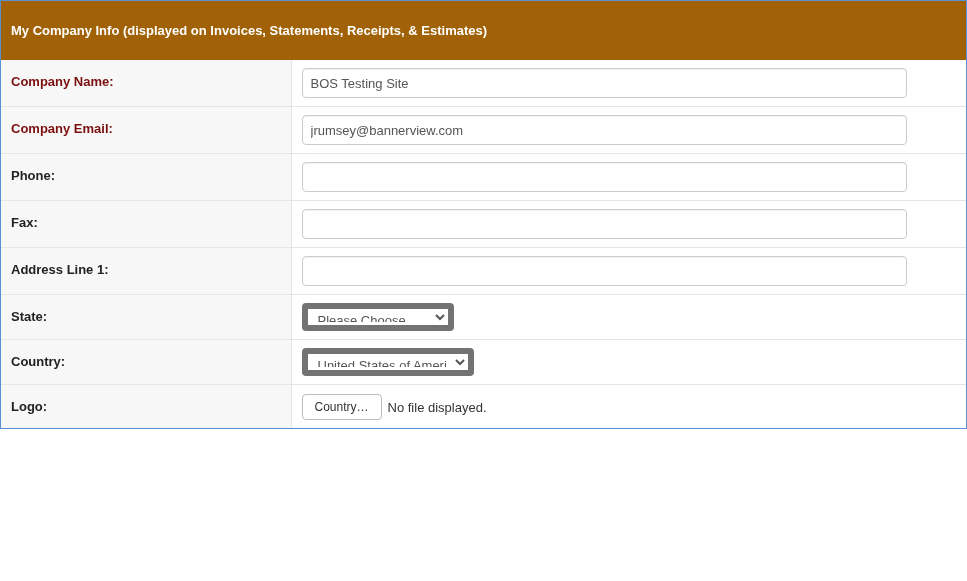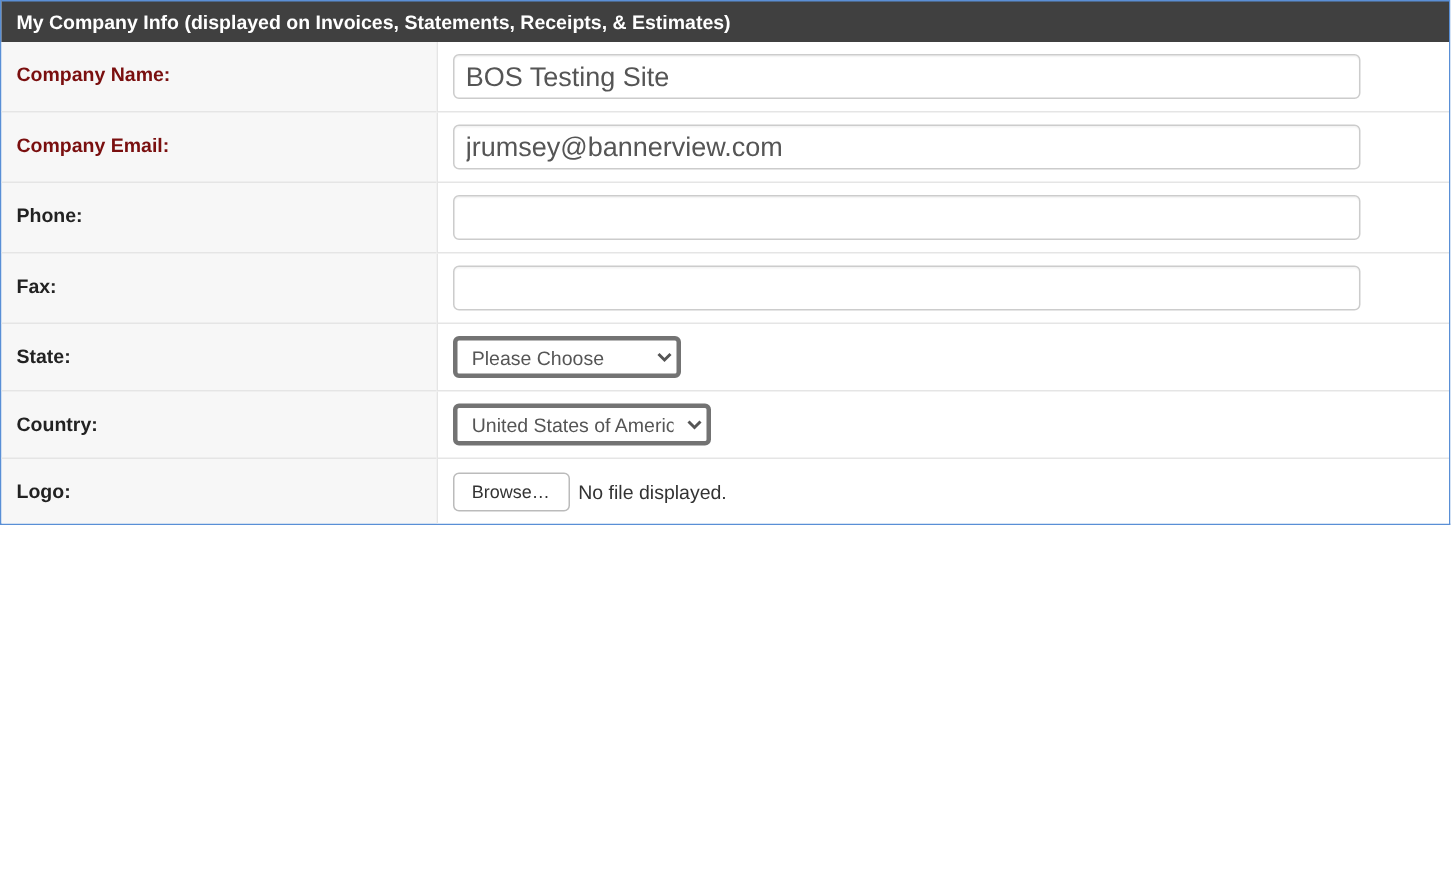--- a/index.html
+++ b/index.html
@@ -9,25 +9,25 @@
     font-size: 13px;
     color: #333;
     background: #fff;
   }
   .panel {
     width: 967px;
     border: 1px solid #598fd6;
     border-top: none;
   }
   .panel-header {
-    background: #404040;
+    background: #a16207;
     color: #fff;
     font-weight: bold;
     font-size: 13px;
-    padding: 6px 10px;
+    padding: 22px 10px;
     border-top: 1px solid #5b8fd6;
   }
   .form-table {
     width: 100%;
     border-collapse: collapse;
     table-layout: fixed;
   }
   .form-table tr {
     border-top: 1px solid #e5e5e5;
     margin-top: 16px;
@@ -52,29 +52,29 @@
     vertical-align: middle;
     background: #fff;
   }
   .text-input {
     width: 605px;
     max-width: 100%;
     height: 30px;
     padding: 4px 8px;
     border: 1px solid #ccc;
     border-radius: 4px;
-    font-size: 18px;
+    font-size: 13px;
     color: #555;
     background: #fff;
     box-shadow: inset 0 1px 1px rgba(0,0,0,0.05);
   }
   .select-input {
     height: 28px;
     padding: 3px 6px;
-    border: 3px solid #737373;
+    border: 6px solid #737373;
     border-radius: 4px;
     font-size: 13px;
     background: #fff;
     color: #555;
   }
   .select-state { width: 152px; }
   .select-country { width: 172px; }
   .browse-btn {
     display: inline-block;
     height: 26px;
@@ -111,26 +111,30 @@
         </tr>
         <tr>
           <td class="label-cell">Phone:</td>
           <td class="field-cell"><input type="text" class="text-input" value="" style=""></td>
         </tr>
         <tr>
           <td class="label-cell">Fax:</td>
           <td class="field-cell"><input type="text" class="text-input" value="" style=""></td>
         </tr>
         <tr>
+          <td class="label-cell">Address Line 1:</td>
+          <td class="field-cell"><input type="text" class="text-input" value="" style=""></td>
+        </tr>
+        <tr>
           <td class="label-cell">State:</td>
           <td class="field-cell"><select class="select-input select-state"><option>Please Choose</option></select></td>
         </tr>
         <tr>
           <td class="label-cell">Country:</td>
           <td class="field-cell"><select class="select-input select-country"><option>United States of America</option></select></td>
         </tr>
         <tr>
           <td class="label-cell">Logo:</td>
-          <td class="field-cell"><button type="button" class="browse-btn">Browse…</button><span class="file-status">No file displayed.</span></td>
+          <td class="field-cell"><button type="button" class="browse-btn">Country…</button><span class="file-status">No file displayed.</span></td>
         </tr>
       </tbody>
   </table>
 </div>
 
 </body></html>

